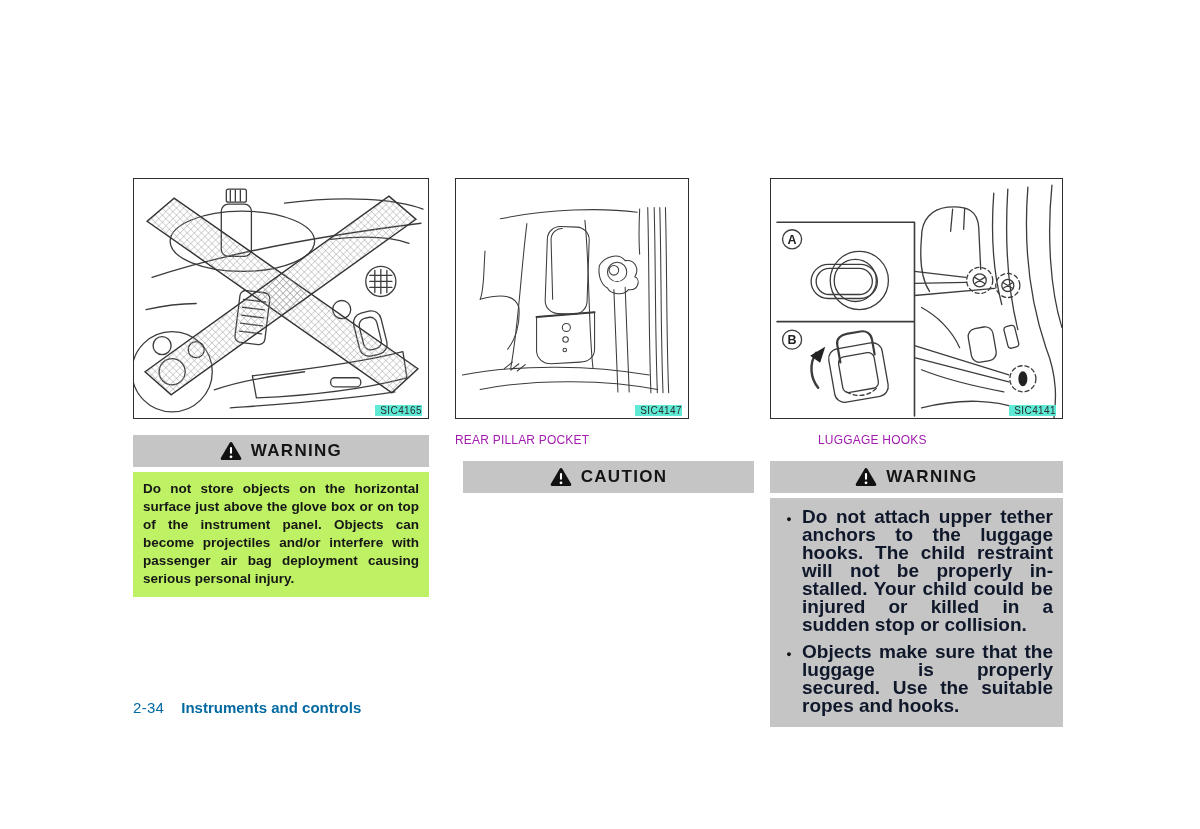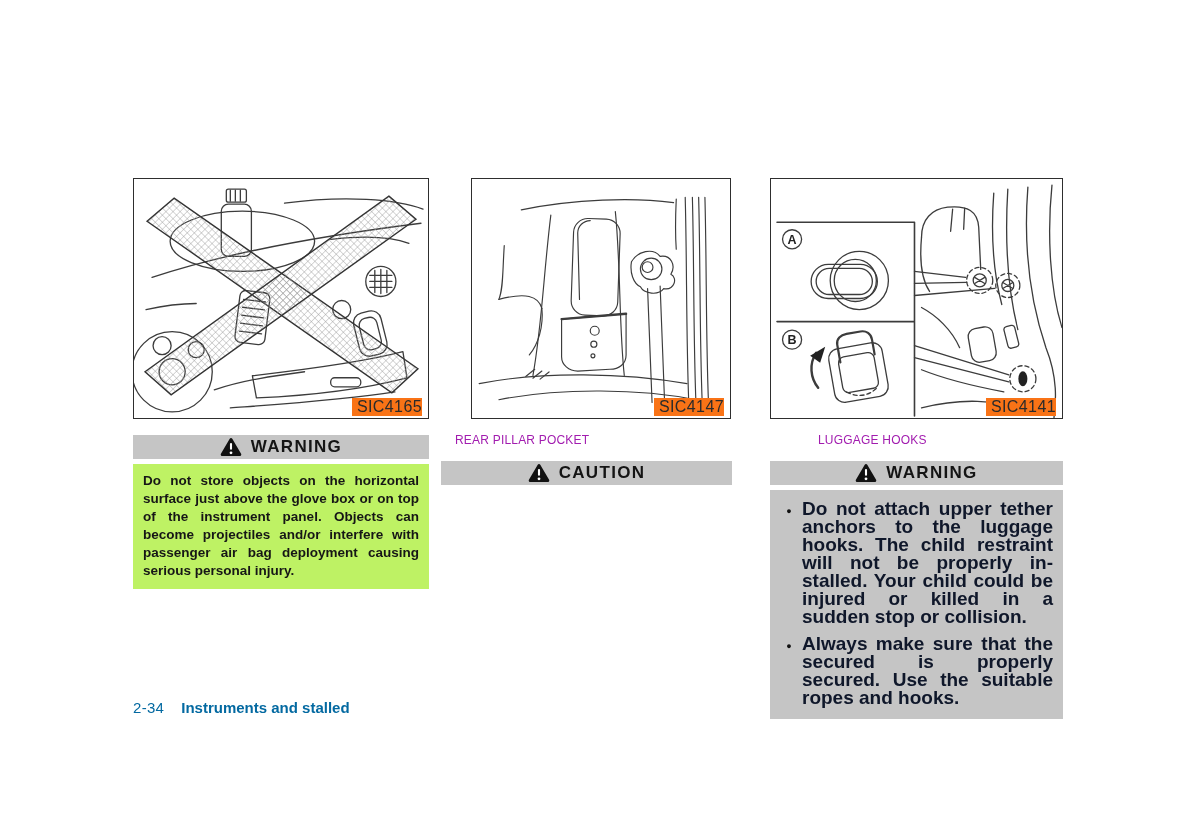--- a/index.html
+++ b/index.html
@@ -4,30 +4,30 @@
 <style>
   html,body{margin:0;padding:0;background:#ffffff;}
   .page{
     position:relative;width:1200px;height:829px;background:#fff;
     font-family:"Liberation Sans","DejaVu Sans",sans-serif;color:#1a1a1a;overflow:hidden;
   }
   
   .panel{position:absolute;top:178px;height:241px;background:#fff;border:1.5px solid #2e2e2e;box-sizing:border-box;}
   .panel svg{display:block;width:100%;height:100%;}
   .panel-left{left:133px;width:296px;}
-  .panel-mid{left:455px;width:260px;margin-left:16px;}
+  .panel-mid{left:455px;width:234px;}
   .panel-right{left:770px;width:293px;}
-  .fig-label{position:absolute;right:6px;bottom:2px;font-size:16px;letter-spacing:.4px;color:#2b2b2b;background:#f97316;padding-left:5px;}
-  
-  .band-header{background:#c5c5c5;height:24px;display:flex;align-items:center;justify-content:center;gap:9px;}
+  .fig-label{position:absolute;right:6px;bottom:2px;font-size:10px;letter-spacing:.4px;color:#2b2b2b;background:#5eead4;padding-left:5px;}
+  
+  .band-header{background:#c5c5c5;height:32px;display:flex;align-items:center;justify-content:center;gap:9px;}
   .band-title{font-weight:700;font-size:17px;letter-spacing:1.3px;color:#141414;}
   .band-body{background:#bef264;margin-top:5px;padding:8px 10px 9px;font-weight:700;font-size:13.5px;line-height:18px;text-align:justify;color:#161616;}
   .wrap-left{position:absolute;left:133px;top:435px;width:296px;}
   .wrap-mid-head{position:absolute;left:455px;top:430px;width:291px;}
-  .wrap-mid{position:absolute;left:441px;top:461px;width:291px;}
+  .wrap-mid{position:absolute;left:463px;top:461px;width:291px;}
   .wrap-right-head{position:absolute;left:770px;top:430px;width:293px;margin-left:48px;}
   .wrap-right{position:absolute;left:770px;top:461px;width:293px;}
   .section-heading{font-size:12px;font-weight:400;color:#a21caf;letter-spacing:.2px;}
   
   .bullets{background:#c5c5c5;margin-top:5px;padding:10px 10px 12px 6px;display:flex;flex-direction:column;gap:9px;}
   .bullet{display:flex;}
   .bullet .dot{flex:0 0 26px;text-align:center;color:#111;}
   .bullet .dot::before{content:"●";font-size:9px;line-height:18px;}
   .bullet .btxt{flex:1;font-weight:700;font-size:19px;line-height:18px;text-align:justify;color:#0f172a;}
   
@@ -219,23 +219,23 @@
       </svg>
       <span class="band-title">WARNING</span>
     </div>
     <div class="bullets">
       <div class="bullet">
         <span class="dot"></span>
         <span class="btxt">Do not attach upper tether anchors to the luggage hooks. The child restraint will not be properly in­stalled. Your child could be injured or killed in a sudden stop or colli­sion.</span>
       </div>
       <div class="bullet">
         <span class="dot"></span>
-        <span class="btxt">Always make sure that the secured is properly secured. Use the suitable ropes and hooks.</span>
+        <span class="btxt">Objects make sure that the luggage is properly secured. Use the suitable ropes and hooks.</span>
       </div>
     </div>
   </div>
 
   <div class="footer">
     <span class="pnum">2-34</span>
-    <span class="ptitle">Instruments and stalled</span>
+    <span class="ptitle">Instruments and controls</span>
   </div>
 
 </div>
 
 </body></html>

